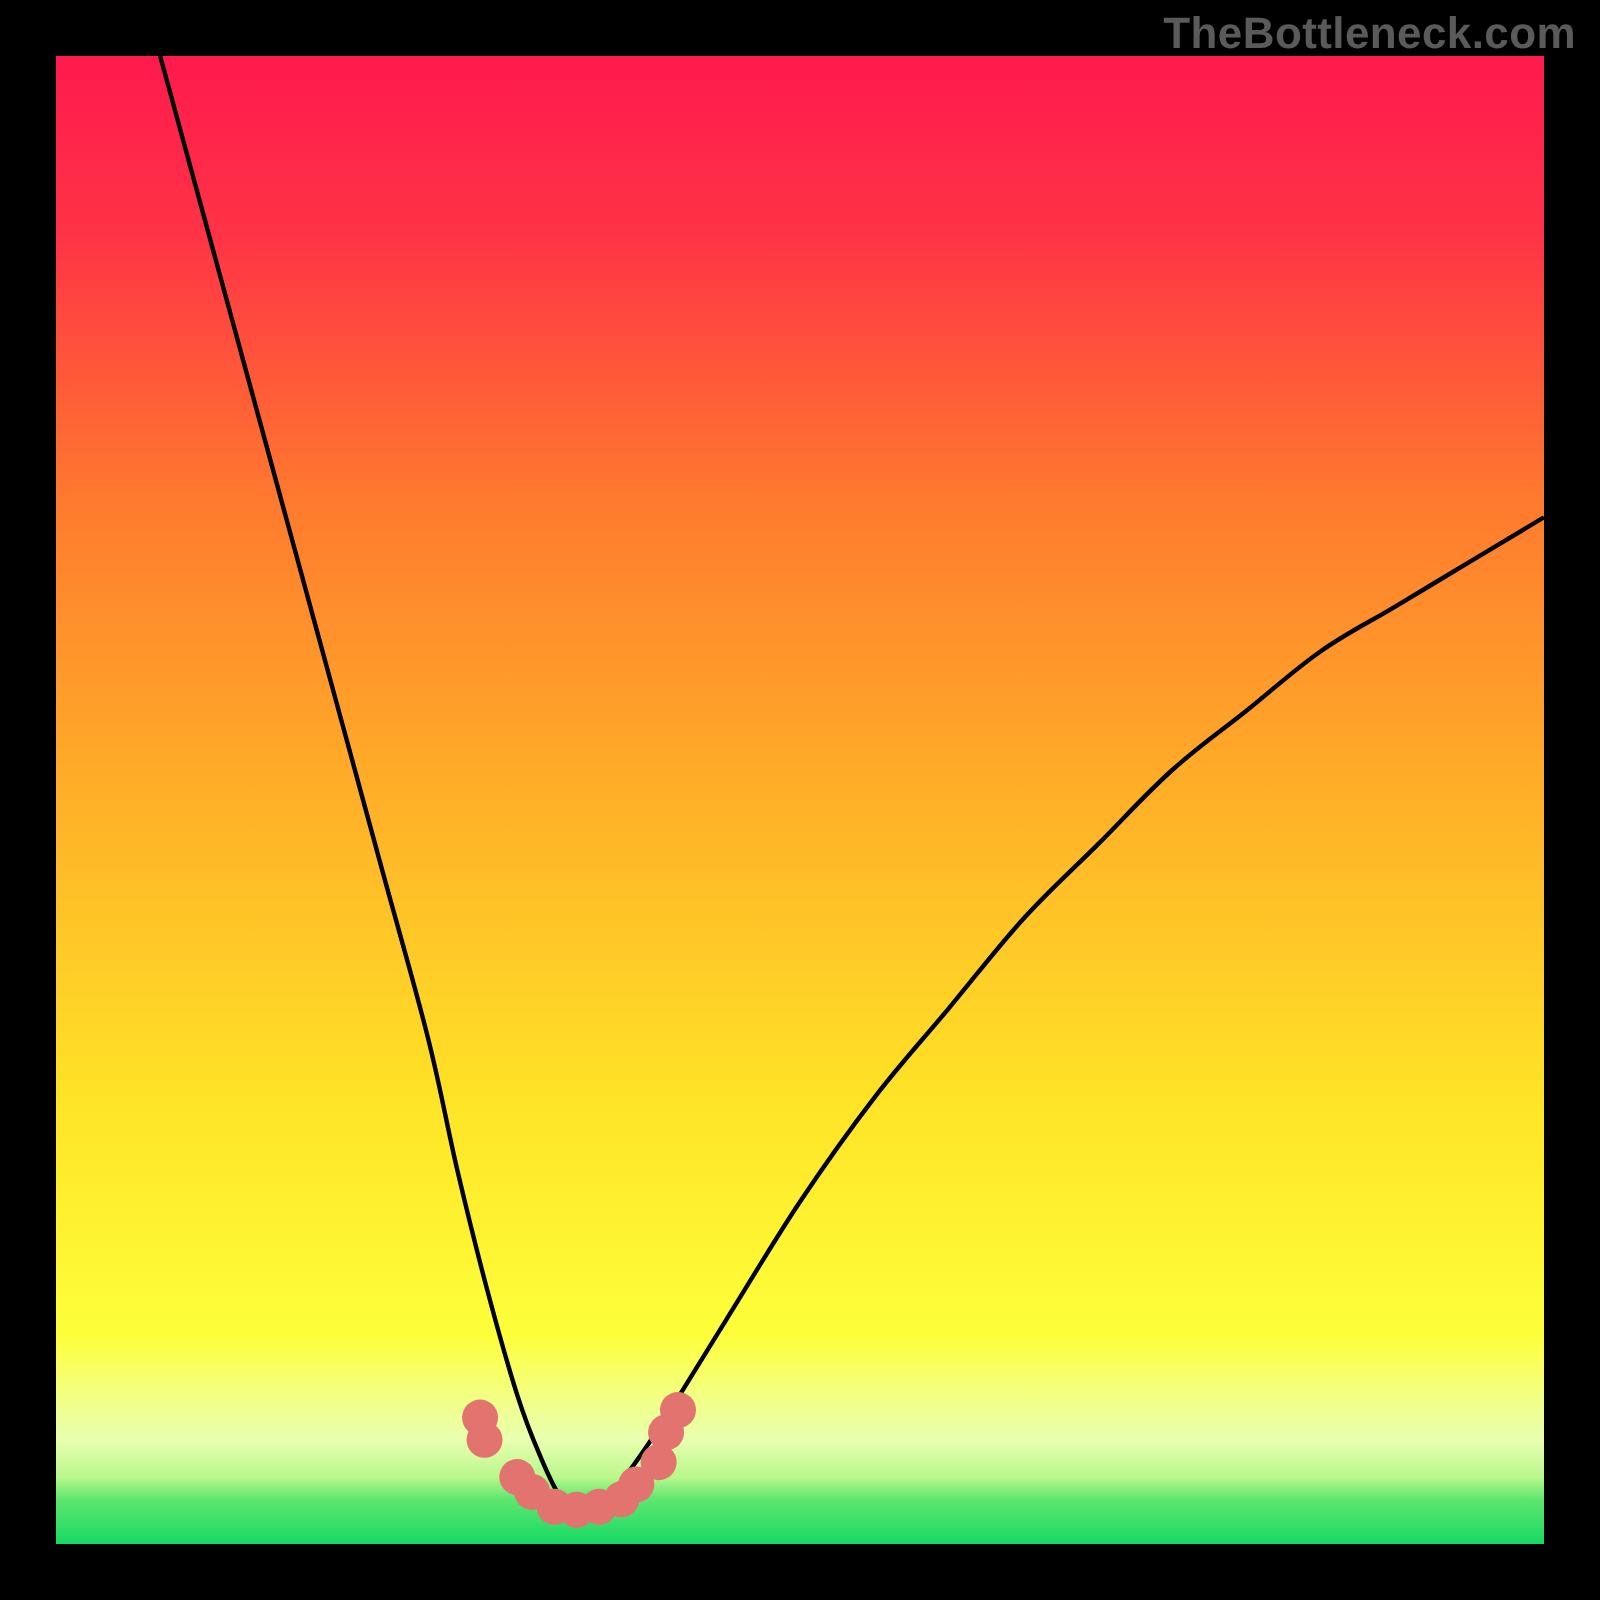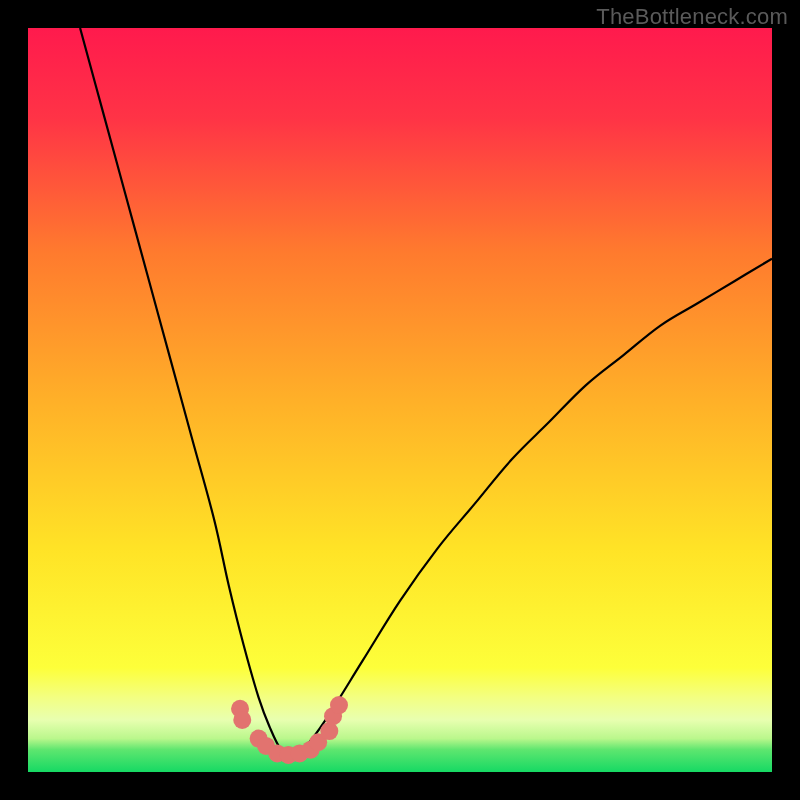--- a/index.html
+++ b/index.html
@@ -15,21 +15,21 @@
     height: 800px;
     background: #000;
     position: relative;
   }
   .watermark {
     position: absolute;
     top: 4px;
     right: 12px;
     color: #5a5a5a;
     font-size: 22px;
-    font-weight: 400;
+    font-weight: 700;
     z-index: 10;
     letter-spacing: 0.2px;
   }
   .plot {
     position: absolute;
     left: 28px;
     top: 28px;
     width: 744px;
     height: 744px;
   }

